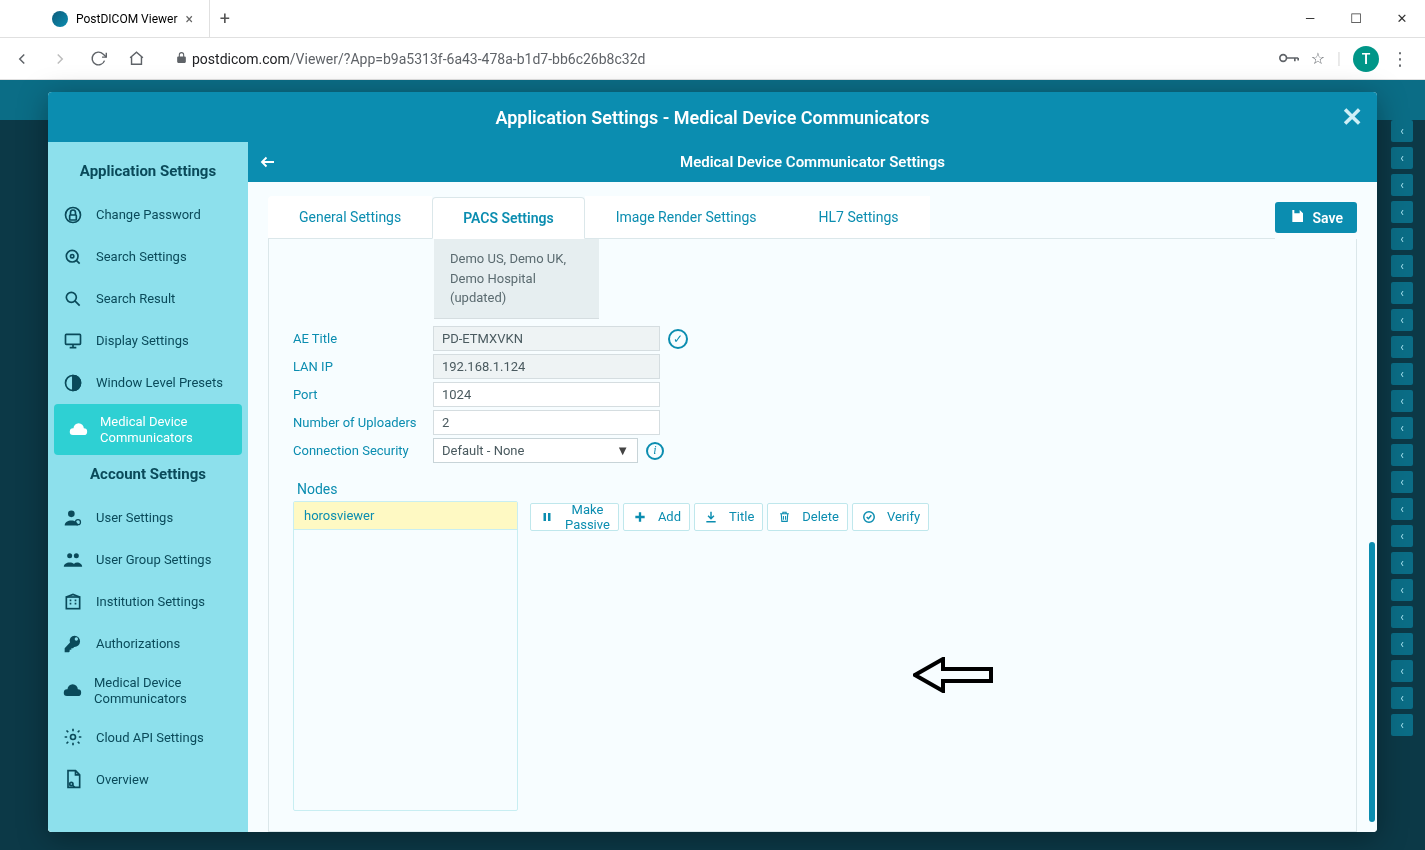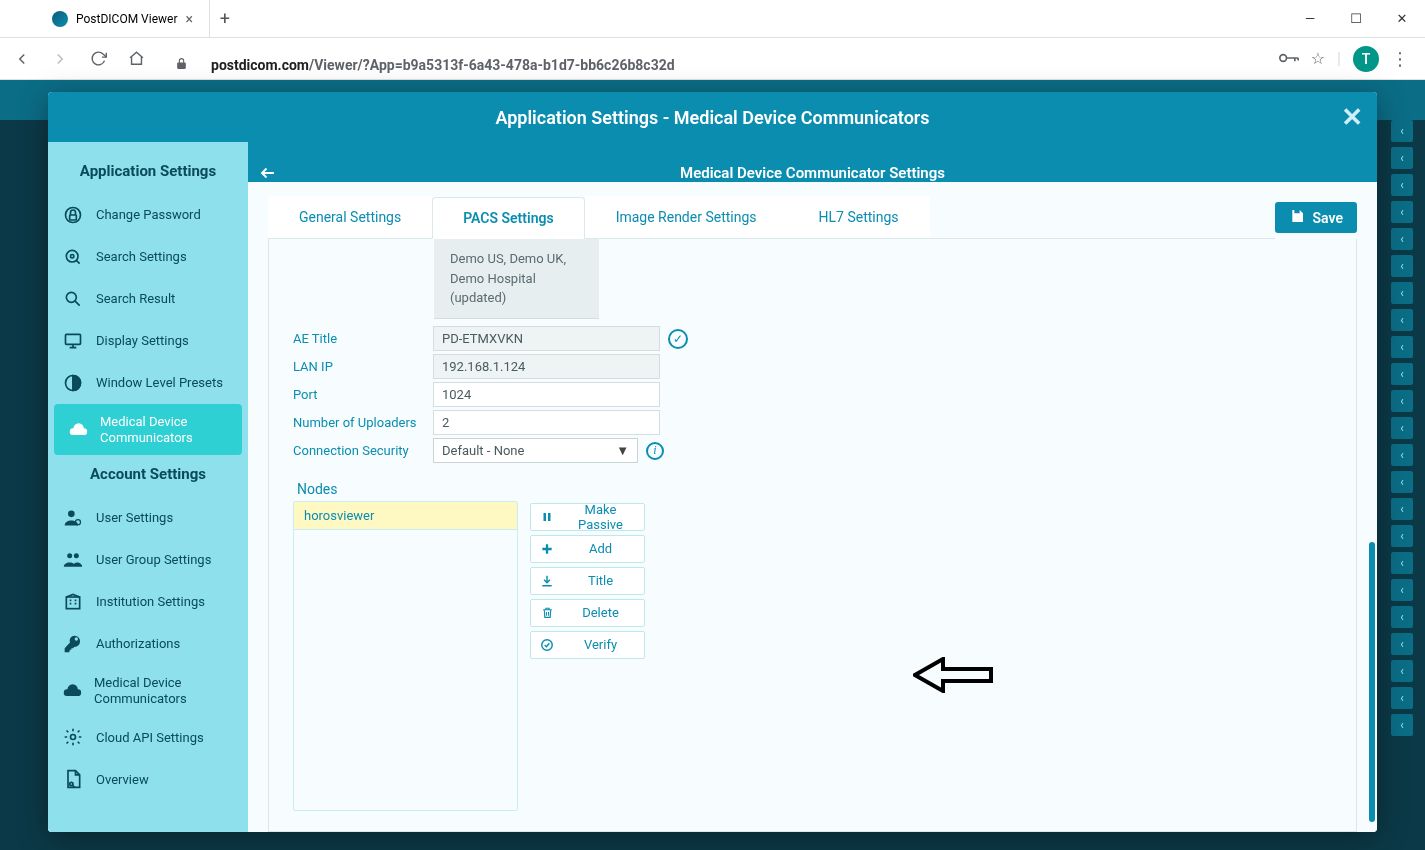--- a/index.html
+++ b/index.html
@@ -10,21 +10,21 @@
 .browser-tab { display: inline-flex; align-items: center; gap: 8px; padding: 0 16px; border-right: 1px solid #e0e0e0; max-width: 240px; font-size: 12px; }
 .tab-favicon { width: 16px; height: 16px; border-radius: 50%; background: linear-gradient(135deg,#0e5b7a,#0b8db0); }
 .tab-close { color:#666; cursor:pointer; font-size:14px; }
 .new-tab-btn { width: 30px; display:flex; align-items:center; justify-content:center; color:#555; font-size:18px; cursor:pointer; }
 .window-ctrls { margin-left:auto; display:flex; }
 .window-ctrl { width: 46px; display:flex; align-items:center; justify-content:center; color:#333; font-size:13px; cursor:pointer; }
 
 .browser-toolbar { height: 42px; display:flex; align-items:center; padding: 0 10px; gap:14px; border-bottom:1px solid #e0e0e0; }
 .nav-btn { width:24px; height:24px; display:flex; align-items:center; justify-content:center; color:#5f6368; cursor:pointer; }
 .nav-btn.disabled { color:#bdbdbd; }
-.addr-bar { flex:1; height:30px; border:1px solid #fff; border-radius:15px; display:flex; align-items:flex-end; padding:0 12px; font-size:14px; color:#5f6368; gap:23px;font-weight:bold; }
+.addr-bar { flex:1; height:30px; border:1px solid #fff; border-radius:15px; display:flex; align-items:center; padding:0 12px; font-size:14px; color:#5f6368; gap:4px; }
 .addr-lock { color:#5f6368; font-size:12px; }
 .addr-url .domain { color:#202124; }
 .toolbar-right { display:flex; align-items:center; gap:12px; padding-right:6px; }
 .key-icon { color:#5f6368; font-size:16px; }
 .star-icon { color:#5f6368; font-size:16px; }
 .avatar { width:26px; height:26px; border-radius:50%; background:#009688; color:#fff; display:flex; align-items:center; justify-content:center; font-size:14px; font-weight:600; }
 .kebab { color:#5f6368; font-size:18px; }
 
 
 .app-backdrop { position:absolute; left:0; right:0; top:80px; bottom:0; background: linear-gradient(#0c3947,#0c3947); }
@@ -41,21 +41,21 @@
 
 .sidebar { width:200px; background:#8de0ec; color:#0a4a5a; display:flex; flex-direction:column; padding-top:10px; font-size:13px; overflow:auto; }
 .sidebar-section-title { text-align:center; font-weight:700; color:#0a4a5a; padding:10px 0 14px; font-size:15px; }
 .sidebar-item { display:flex; align-items:center; gap:12px; padding:10px 14px; cursor:pointer; color:#0a4a5a; }
 .sidebar-item .s-icon { width:22px; height:22px; display:flex; align-items:center; justify-content:center; }
 .sidebar-item.active { background:#2ed0d3; color:#fff; border-radius:4px; margin:0 6px; }
 .sidebar-item .label { line-height:1.2; }
 
 
 .main { flex:1; display:flex; flex-direction:column; overflow:hidden; }
-.panel-header { height:40px; background:#0b8db0; color:#fff; display:flex; align-items:flex-end; position:relative; }
+.panel-header { height:40px; background:#0b8db0; color:#fff; display:flex; align-items:center; position:relative; }
 .panel-back { width:40px; display:flex; align-items:center; justify-content:center; cursor:pointer; font-size:20px; }
 .panel-title { position:absolute; left:0; right:0; text-align:center; font-weight:600; font-size:15px; pointer-events:none; }
 
 .panel-body { flex:1; padding:14px 20px; overflow:auto; position:relative; }
 
 
 .tab-strip { display:flex; border-bottom:1px solid #dbe7ea; margin-bottom:0; }
 .tab { padding:12px 30px; font-size:14px; color:#0b8db0; border:1px solid transparent; border-bottom:none; cursor:pointer; background:#fff; }
 .tab.active { border:1px solid #dbe7ea; border-bottom:1px solid #fff; border-top-left-radius:4px; border-top-right-radius:4px; font-weight:600; color:#0b8db0; position:relative; top:1px; }
 .tab:first-child { border-top-left-radius:4px; }
@@ -74,21 +74,21 @@
 .select-caret { color:#444; }
 .info-icon { width:18px; height:18px; border:2px solid #0b8db0; border-radius:50%; color:#0b8db0; display:inline-flex; align-items:center; justify-content:center; font-size:12px; font-style:italic; font-family:Georgia,serif; margin-left:8px; }
 .check-badge { width:20px; height:20px; border:2px solid #0b8db0; border-radius:50%; color:#0b8db0; display:inline-flex; align-items:center; justify-content:center; font-size:12px; margin-left:8px; }
 
 
 .nodes-block { display:flex; gap:12px; padding:16px 24px 0; }
 .nodes-left { width:225px; }
 .nodes-title { color:#0b8db0; font-size:14px; margin-bottom:4px; padding-left:4px; }
 .nodes-list { border:1px solid #c8eef2; height:310px; border-radius:2px; }
 .node-item { padding:6px 10px; background:#fef9c3; color:#0b8db0; font-size:13px; border-bottom:1px solid #c8eef2; cursor:pointer; }
-.nodes-actions { width:115px; display:flex; flex-direction:column; gap:4px; padding-top:22px; }
+.nodes-actions { width:115px; display:flex; flex-direction:row; gap:4px; padding-top:22px; }
 .node-action { border:1px solid #bfe7ec; background:#fff; color:#0b8db0; height:28px; display:flex; align-items:center; gap:10px; padding:0 8px; font-size:13px; cursor:pointer; border-radius:2px; }
 .node-action .na-icon { width:16px; display:flex; align-items:center; justify-content:center; }
 .node-action .na-label { flex:1; text-align:center; }
 
 
 .arrow-annotation { position:absolute; left:665px; top:475px; pointer-events:none; }
 
 
 .inner-scroll { position:absolute; right:2px; top:360px; bottom:10px; width:6px; background:#0b8db0; border-radius:3px; }
 </style>

